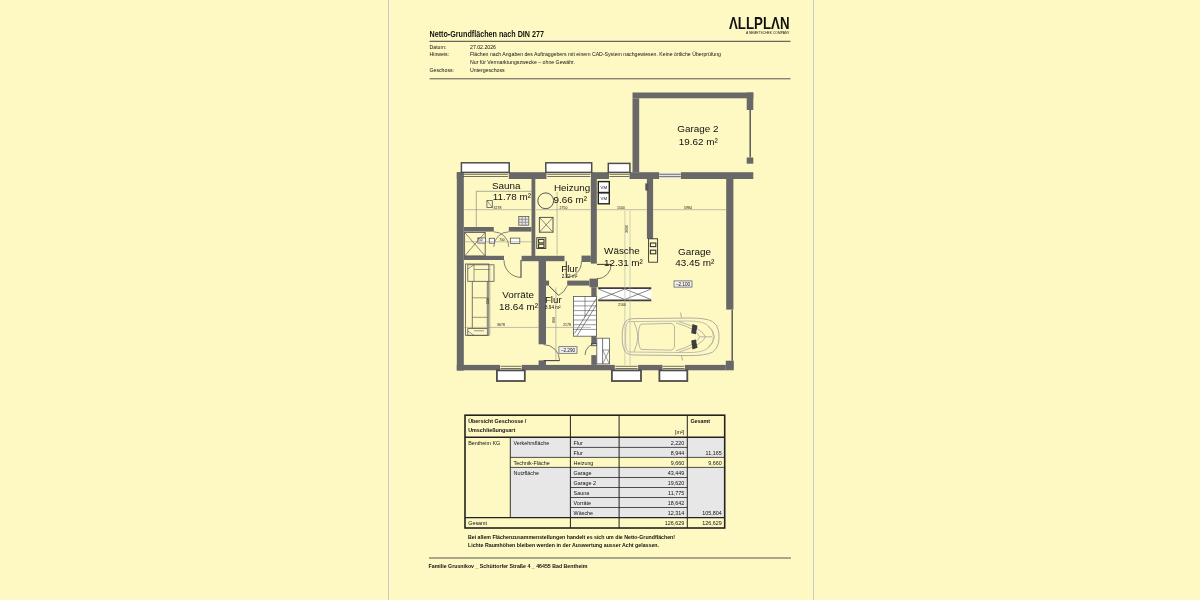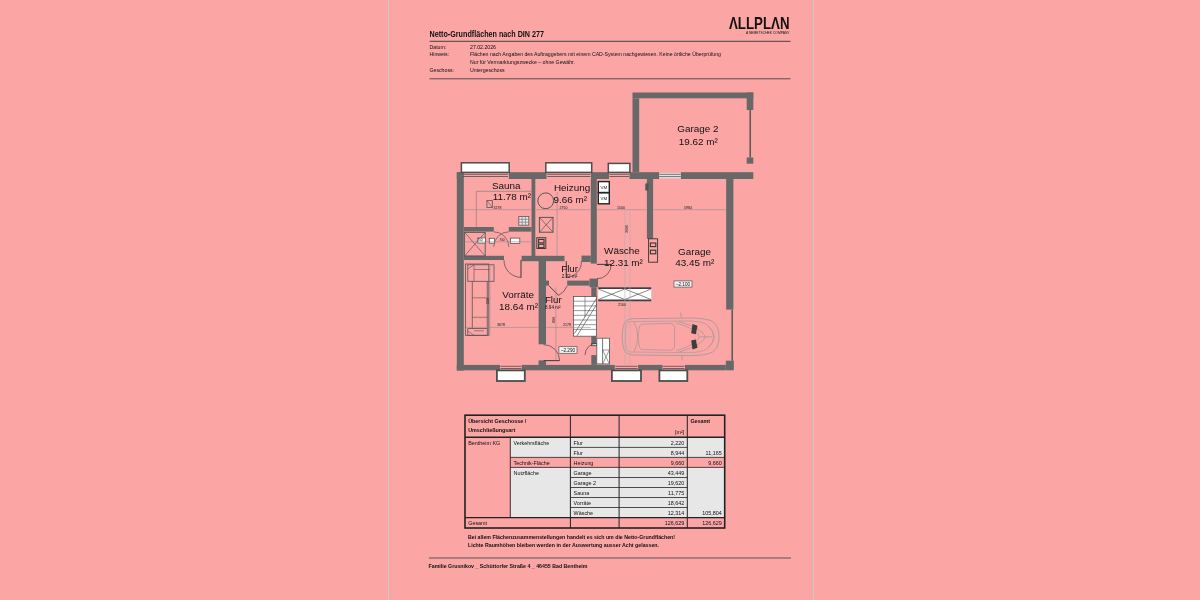--- a/index.html
+++ b/index.html
@@ -1,16 +1,16 @@
 <!DOCTYPE html>
 <html><head>
 <meta charset="utf-8">
 <style>
   html,body{margin:0;padding:0;background:#ffffff;}
-  #page{position:relative;width:1200px;height:600px;font-family:"Liberation Sans",sans-serif;background:#fca5a5;overflow:hidden;}
+  #page{position:relative;width:1200px;height:600px;font-family:"Liberation Sans",sans-serif;background:#fef9c3;overflow:hidden;}
   svg{position:absolute;left:0;top:0;}
   text{font-family:"Liberation Sans",sans-serif;fill:#111;}
 </style>
 </head>
 <body>
 <div id="page">
 <svg width="1200" height="600" viewBox="0 0 1200 600">
 
 <line x1="388.5" y1="0" x2="388.5" y2="600" stroke="#c9c9c9" stroke-width="1"></line>
 

